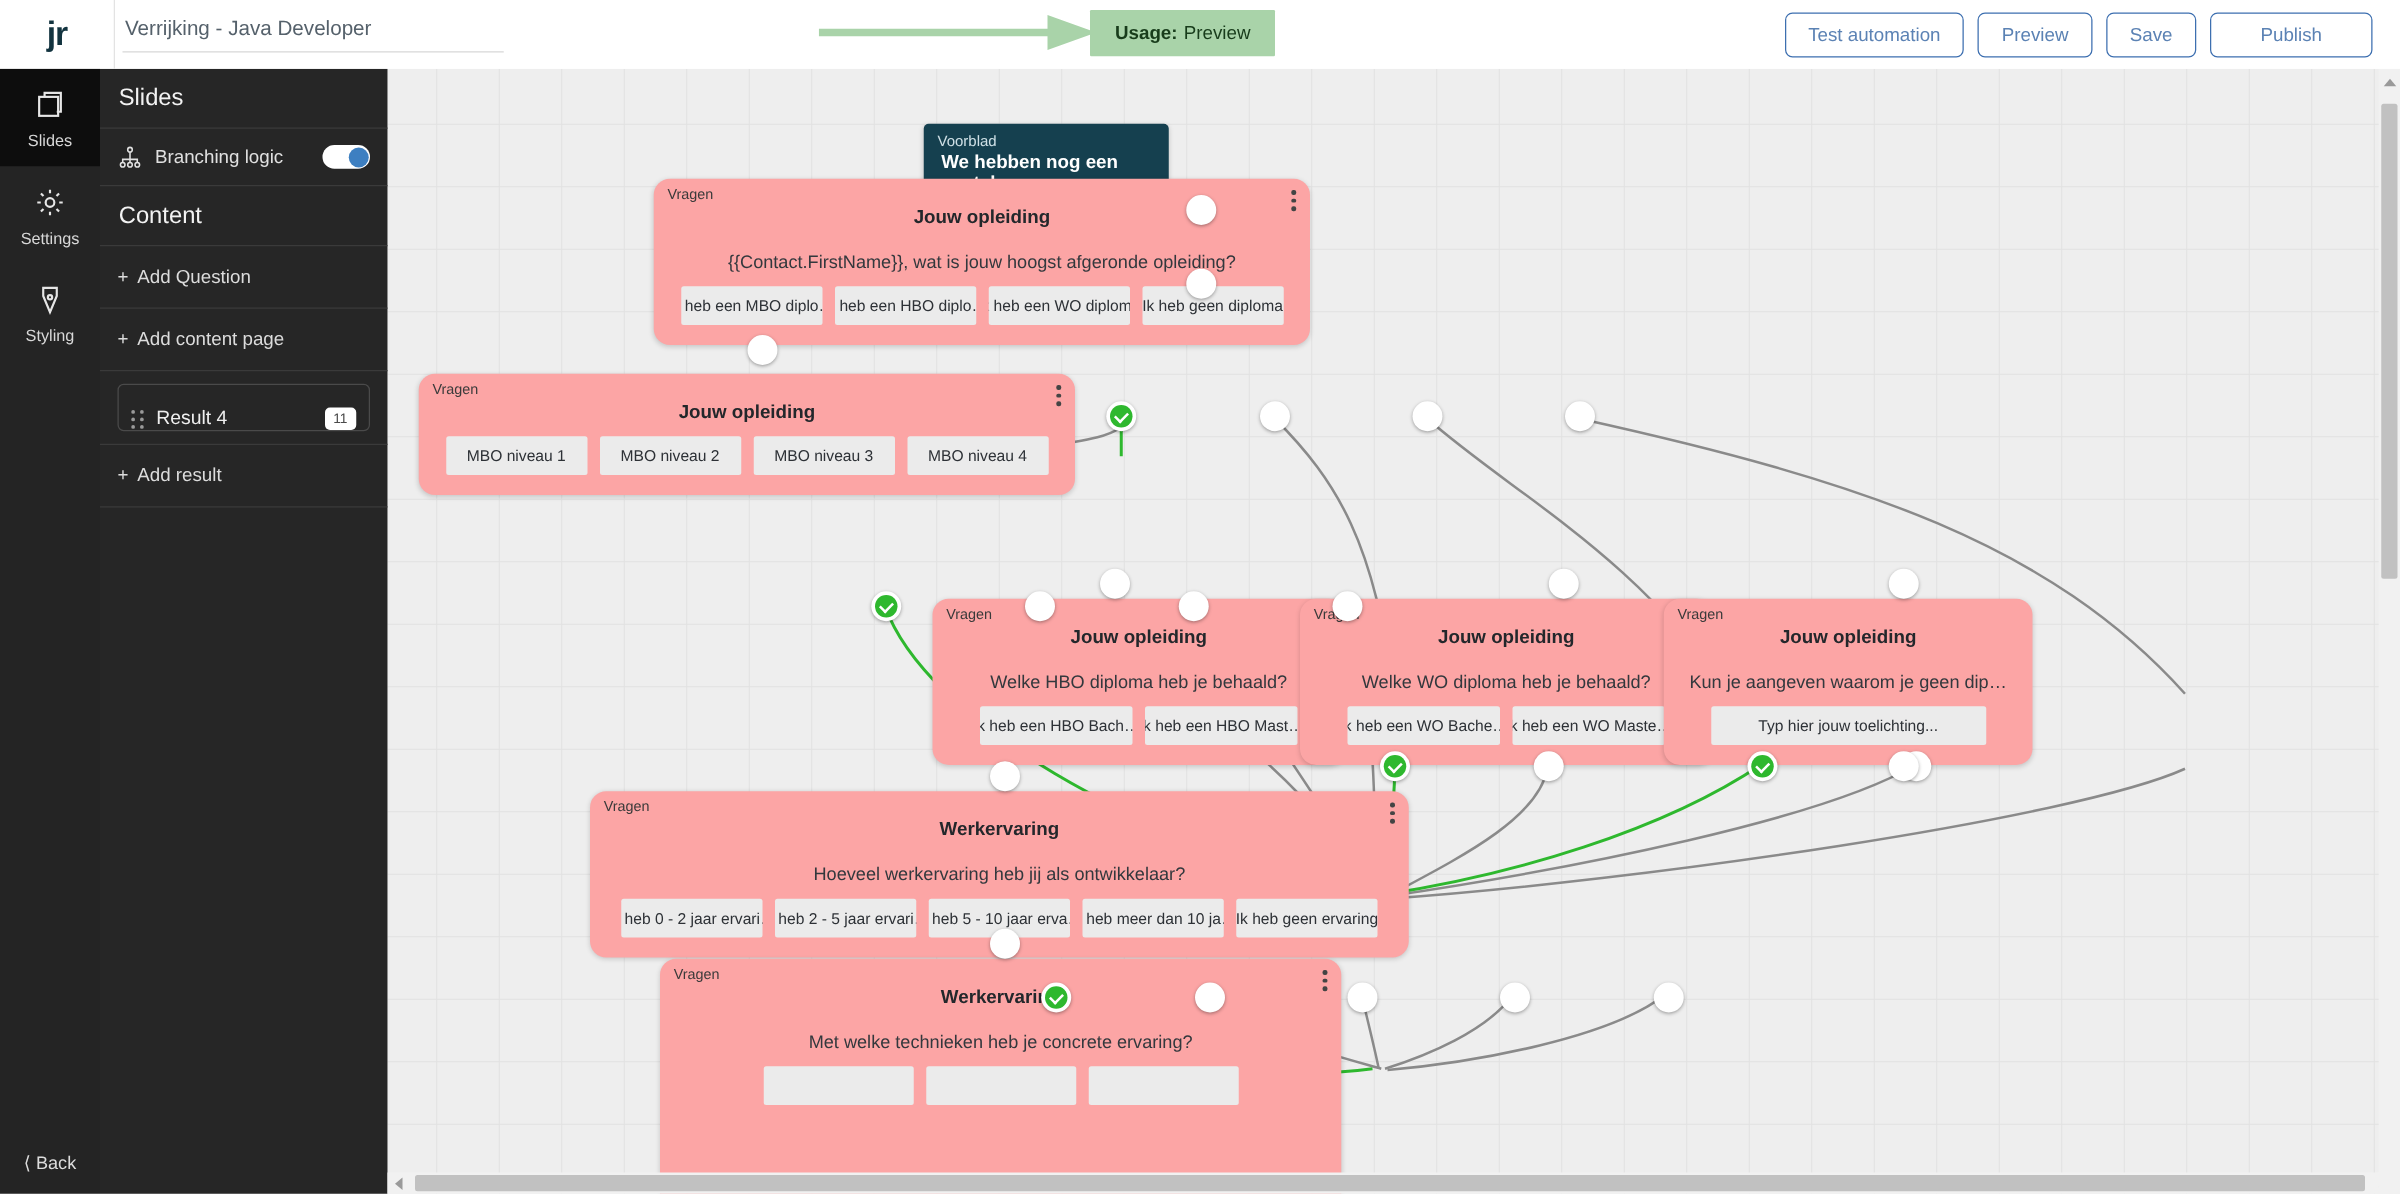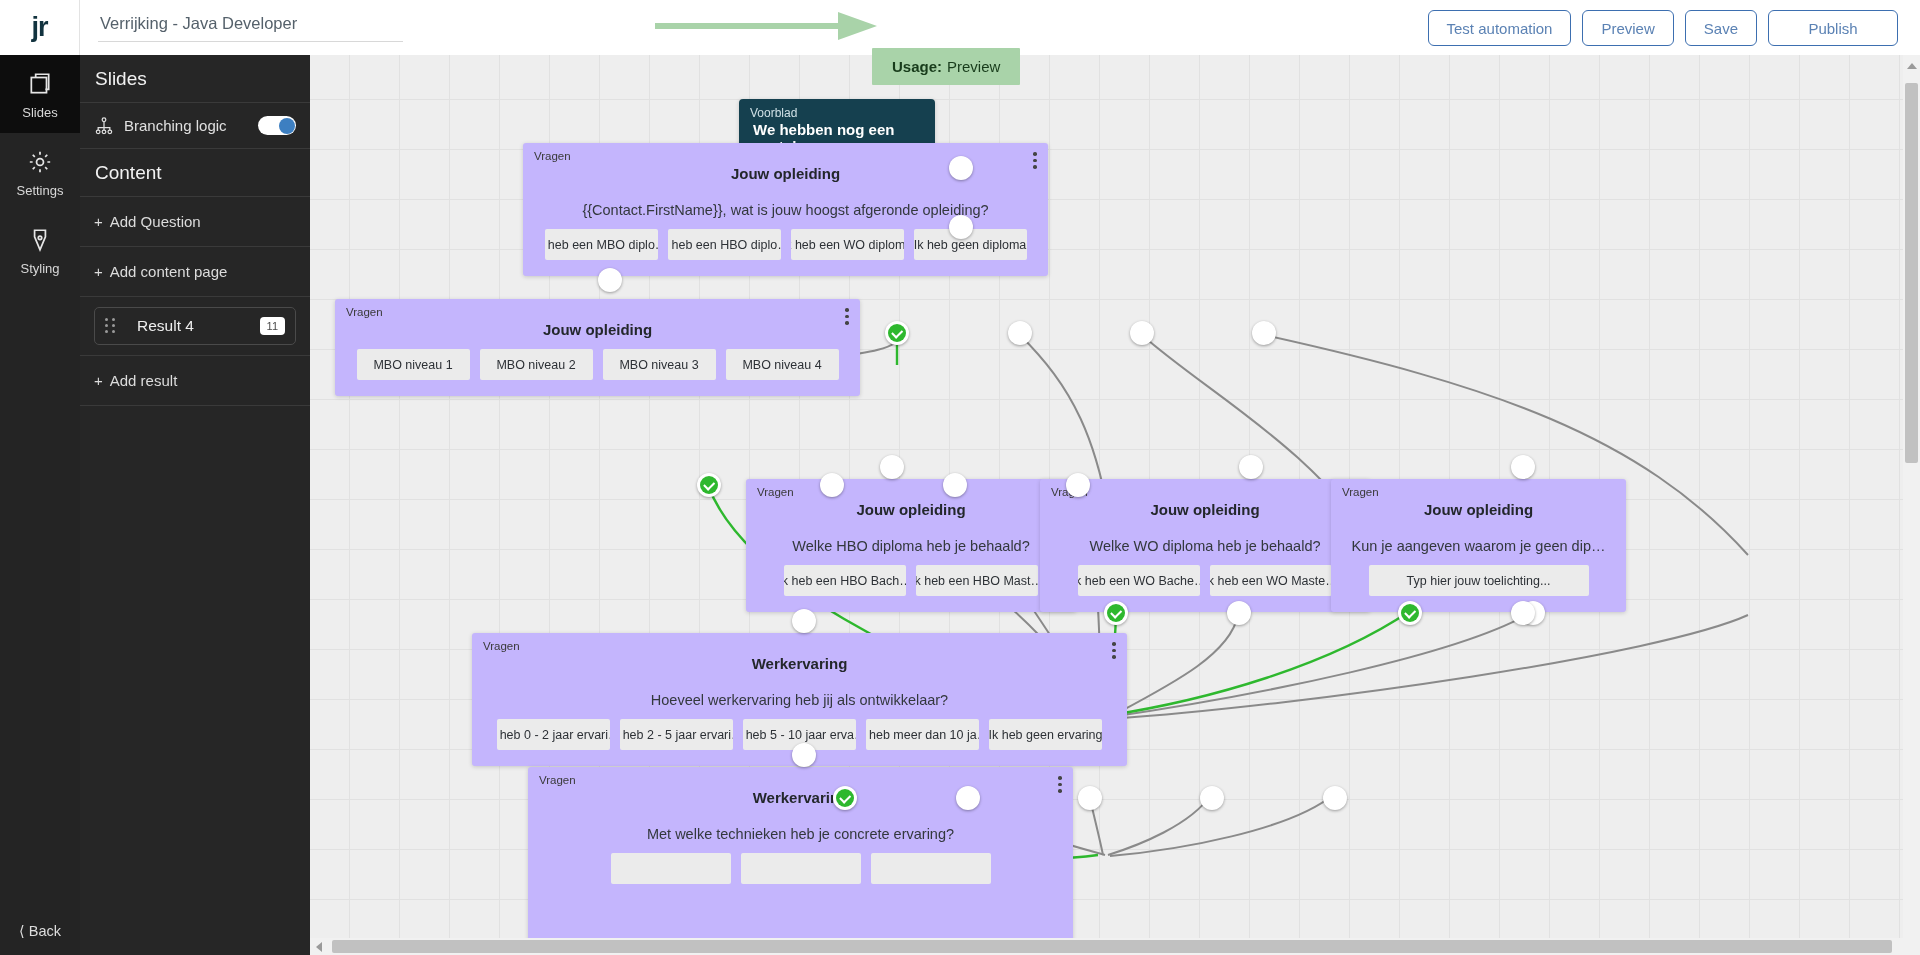--- a/index.html
+++ b/index.html
@@ -2,33 +2,33 @@
 <html><head>
 <meta charset="utf-8">
 <style>
   * { box-sizing: border-box; margin:0; padding:0; }
   html,body { width:1920px; height:955px; overflow:hidden;
     font-family:"Liberation Sans", sans-serif; background:#fff; }
 
   
   .topbar { position:absolute; left:0; top:0; width:1920px; height:55px;
             background:#fff; z-index:40; }
-  .logo-cell { position:absolute; left:0; top:0; width:80px; height:55px;
+  .logo-cell { position:absolute; left:0; top:0; width:92px; height:55px;
                display:flex; align-items:center; justify-content:center;
                border-right:1px solid #e3e3e3; }
   .logo-text { font-size:27px; font-weight:700; color:#12333f; letter-spacing:-1px;}
   .title-wrap { position:absolute; left:98px; top:12px; width:305px; }
   .title-input { width:100%; border:none; border-bottom:1px solid #d8d8d8;
     font-size:16.5px; color:#55616b; padding:2px 2px 8px 2px;
     font-family:"Liberation Sans", sans-serif; background:transparent; outline:none;}
 
   .arrow-wrap { position:absolute; left:655px; top:10px; width:225px; height:32px; }
   .usage-badge { position:absolute; left:872px; top:8px; height:37px;
      background:#a9d3a9; color:#183c1b; display:flex; align-items:center;
-     padding:0 20px; font-size:15px; border-radius:1px;margin-top:40px;}
+     padding:0 20px; font-size:15px; border-radius:1px;}
   .usage-badge b { font-weight:700; margin-right:5px; }
 
   .topbtns { position:absolute; right:22px; top:10px; display:flex; gap:11px; }
   .tbtn { border:1px solid #3d6fb0; border-radius:6px; color:#5b82b4;
           background:#fff; font-size:15px; padding:0 18px; height:36px;
           display:flex; align-items:center; justify-content:center;
           font-family:"Liberation Sans", sans-serif; cursor:pointer; }
   .tbtn.wide { min-width:130px; }
 
   
@@ -54,41 +54,41 @@
   .prow .pico svg { stroke:#e0e0e0; fill:none; stroke-width:1.5; }
   .toggle { margin-left:auto; width:38px; height:19px; border-radius:10px;
             background:#fff; position:relative; }
   .toggle::after { content:""; position:absolute; right:1.5px; top:1.5px;
             width:16px; height:16px; border-radius:50%; background:#3d7fc1; }
   .addrow { height:50px; display:flex; align-items:center; padding-left:14px;
             border-bottom:1px solid #3a3a3a; font-size:15px; color:#dcdcdc; cursor:pointer;}
   .addrow .plus { margin-right:7px; }
   .result-wrap { padding:10px 14px; border-bottom:1px solid #3a3a3a; }
   .result-card { border:1px solid #4a4a4a; border-radius:5px; height:38px;
-                 display:flex; align-items:center; padding:0 10px; cursor:pointer;gap:12px;}
+                 display:flex; align-items:flex-end; padding:0 10px; cursor:pointer;}
   .grip { width:11px; height:16px; margin-right:9px; display:grid;
           grid-template-columns:repeat(2,3px); grid-template-rows:repeat(3,3px);
           gap:3px 4px; }
   .grip i { background:#9a9a9a; border-radius:50%; width:3px; height:3px; display:block;}
   .result-label { font-size:15.5px; color:#efefef; }
   .count-badge { margin-left:auto; background:#fff; color:#4a4a4a; font-size:11px;
                  border-radius:4px; padding:3px 7px; }
 
   
   .canvas { position:absolute; left:310px; top:55px; width:1610px; height:900px;
             background:#eeeeee; overflow:hidden; }
   .grid { position:absolute; inset:0;
      background-image:
        linear-gradient(to right, #e1e1e1 1px, transparent 1px),
        linear-gradient(to bottom, #e1e1e1 1px, transparent 1px);
      background-size:50px 50px; background-position:-11px -6px; }
   .edges { position:absolute; left:0; top:0; width:1610px; height:900px; }
 
   
-  .card { position:absolute; background:#c4b5fd; border-radius:3px;
+  .card { position:absolute; background:#fca5a5; border-radius:13px;
           box-shadow:0 1px 4px rgba(0,0,0,.17); z-index:5; }
   .card .tag { position:absolute; left:11px; top:7px; font-size:11.5px; color:#3a3a3a; }
   .kebab { position:absolute; right:11px; top:9px; width:4px; }
   .kebab i { display:block; width:3.5px; height:3.5px; border-radius:50%;
              background:#444; margin-bottom:3px; }
   .card h3 { text-align:center; font-size:15px; color:#23272b; font-weight:700;
              margin-top:22px; }
   .card p { text-align:center; font-size:14.5px; color:#33383d; margin-top:20px; }
   .opts { display:flex; gap:10px; justify-content:center; margin-top:11px;
           padding:0 14px 16px 14px; }

